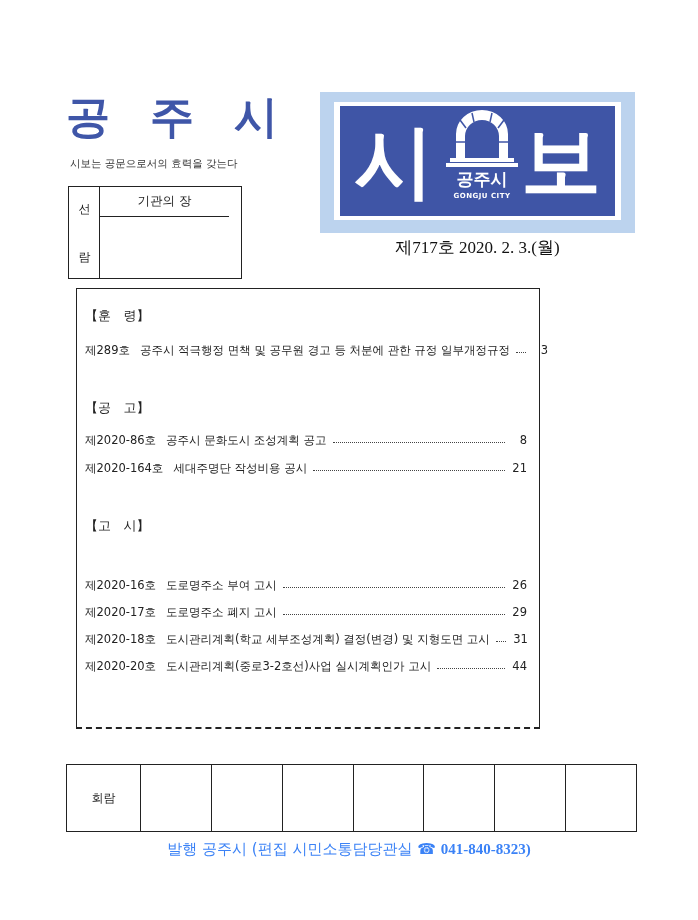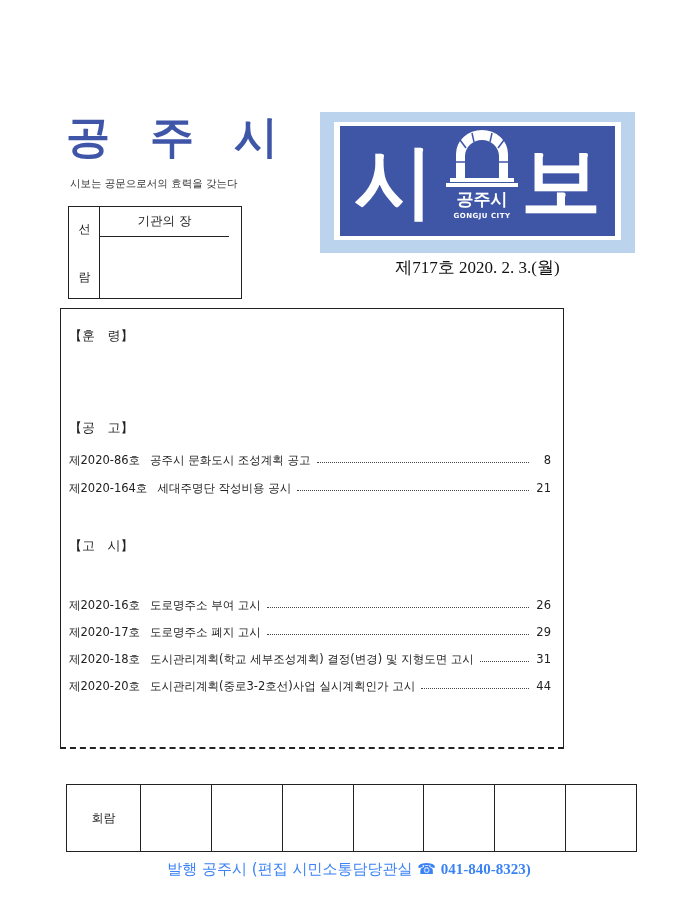--- a/index.html
+++ b/index.html
@@ -1,18 +1,18 @@
 <!DOCTYPE html>
 <html><head>
 <meta charset="utf-8">
 <style>
   html, body { margin: 0; padding: 0; background: #ffffff; }
   body { width: 698px; height: 920px; position: relative; overflow: hidden;
          font-family: "DejaVu Sans", sans-serif; color: #222; }
-  .abs { position: absolute; margin-top: 20px; }
+  .abs { position: absolute; }
 
   .city-title { left: 66px; top: 88px; font-size: 44px; font-weight: bold; color: #3f56a8;
                 letter-spacing: 40px; white-space: nowrap; font-family: "DejaVu Sans", sans-serif; }
   .subtitle { left: 70px; top: 157px; font-size: 10.5px; color: #333; white-space: nowrap; }
 
   
   .approval { left: 68px; top: 186px; width: 174px; height: 93px; border: 1.5px solid #222; box-sizing: border-box; }
   .approval .col-left { position: absolute; left: 0; top: 0; width: 31px; height: 100%; border-right: 1.5px solid #222; box-sizing: border-box; }
   .approval .lbl-top { position: absolute; left: 0; width: 31px; top: 14px; text-align: center; font-size: 12px; }
   .approval .lbl-bot { position: absolute; left: 0; width: 31px; top: 62px; text-align: center; font-size: 12px; }
@@ -26,21 +26,21 @@
   .logo-si { position: absolute; left: 14px; top: 8px; font-size: 80px; color: #fff; font-weight: bold; line-height: 96px; font-family: "DejaVu Sans", sans-serif; }
   .logo-bo { position: absolute; right: 14px; top: 8px; font-size: 80px; color: #fff; font-weight: bold; line-height: 96px; font-family: "DejaVu Sans", sans-serif; }
   .logo-emblem { position: absolute; left: 102px; top: 4px; width: 80px; height: 104px; }
   .logo-city-ko { position: absolute; left: 0; width: 80px; top: 58px; text-align: center; color: #fff; font-size: 17px; font-weight: bold; }
   .logo-city-en { position: absolute; left: 0; width: 80px; top: 82px; text-align: center; color: #fff; font-size: 7px; font-weight: bold; letter-spacing: 0.5px; }
 
   .issue { left: 320px; width: 315px; top: 236px; text-align: center; font-size: 17px; font-weight: normal;
            font-family: "Liberation Serif", serif; color: #111; white-space: nowrap; }
 
   
-  .content { left: 60px; top: 288px; width: 504px; height: 441px; border: 1.5px solid #222; box-sizing: border-box;
+  .content { left: 76px; top: 288px; width: 464px; height: 441px; border: 1.5px solid #222; box-sizing: border-box;
              border-bottom: 2px dashed #222; padding-left: 8px; }
   .sec-head { position: absolute; left: 8px; font-size: 13px; color: #222; white-space: pre; }
   .entry { position: absolute; left: 8px; right: 12px; height: 18px; display: flex; align-items: center; font-size: 11.5px; color: #222; }
   .entry .no { white-space: nowrap; margin-right: 10px; }
   .entry .ttl { white-space: nowrap; }
   .entry .dots { flex: 1; border-bottom: 1.5px dotted #444; margin: 0 6px; height: 0; transform: translateY(2px); min-width: 10px; }
   .entry .pg { white-space: nowrap; min-width: 16px; text-align: right; }
 
   
   .review { left: 66px; top: 764px; width: 571px; height: 68px; border: 1.5px solid #222; box-sizing: border-box; display: flex; gap: 48px; }
@@ -90,20 +90,26 @@
       </div>
       <div class="logo-bo">보</div>
     </div>
   </div>
 </div>
 
 <div class="abs issue">제717호  2020.  2.  3.(월)</div>
 
 <div class="abs content">
   <div class="sec-head" style="top:18px">【훈   령】</div>
+  <div class="entry" style="top:52px">
+    <span class="no">제289호</span>
+    <span class="ttl">공주시 적극행정 면책 및 공무원 경고 등 처분에 관한 규정 일부개정규정</span>
+    <span class="dots"></span>
+    <span class="pg">3</span>
+  </div>
 
   <div class="sec-head" style="top:110px">【공   고】</div>
   <div class="entry" style="top:142px">
     <span class="no">제2020-86호</span>
     <span class="ttl">공주시 문화도시 조성계획 공고</span>
     <span class="dots"></span>
     <span class="pg">8</span>
   </div>
   <div class="entry" style="top:170px">
     <span class="no">제2020-164호</span>

